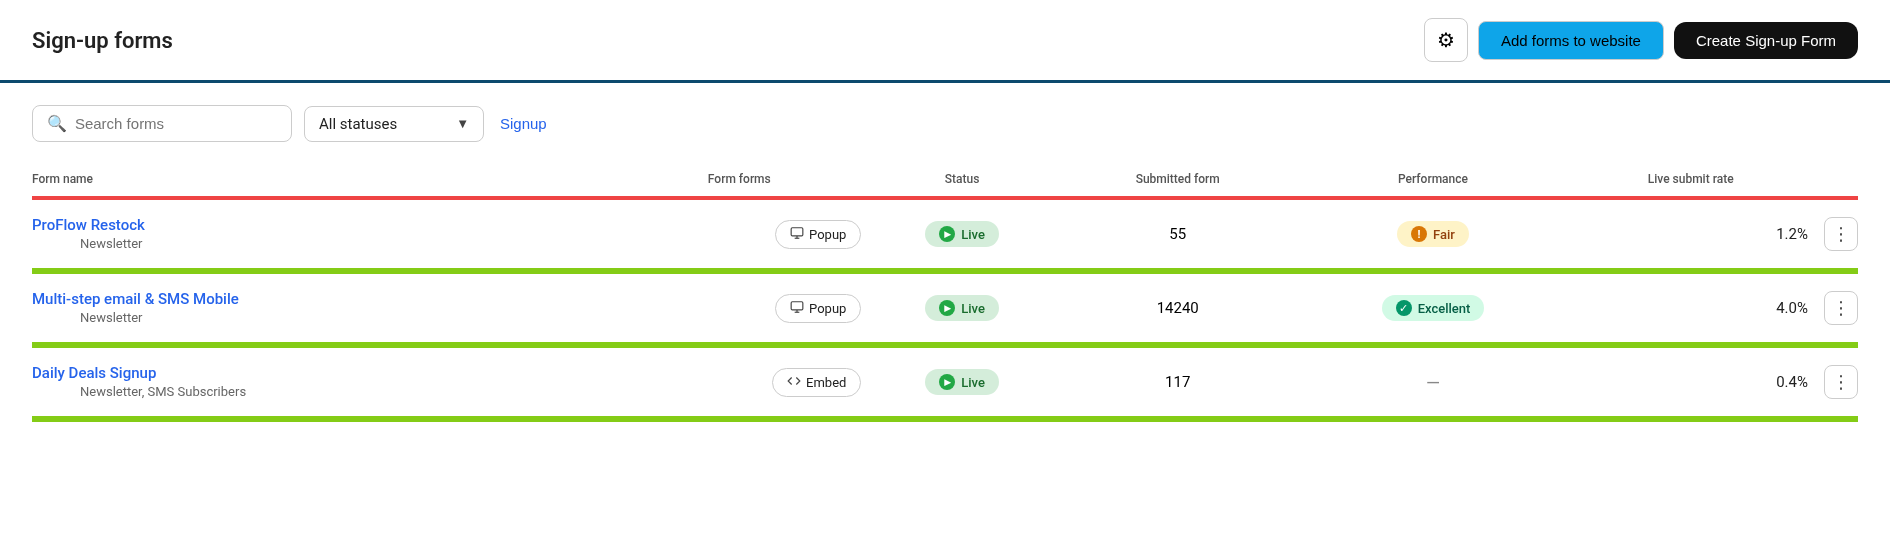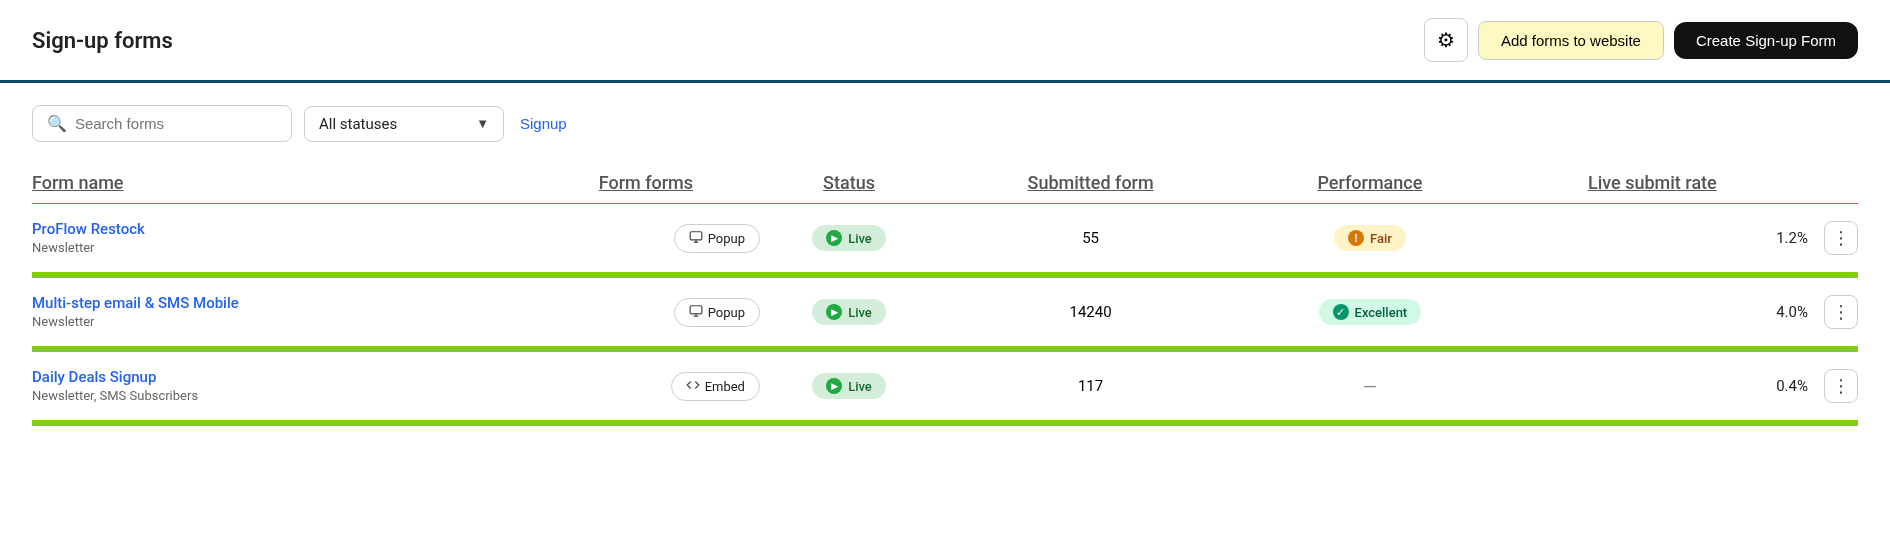--- a/index.html
+++ b/index.html
@@ -33,21 +33,21 @@
       width: 44px;
       height: 44px;
       display: flex;
       align-items: center;
       justify-content: center;
       cursor: pointer;
       font-size: 20px;
     }
     .btn-add-forms {
       border: 1.5px solid #ccc;
-      background: #fef9c3;
+      background: #0ea5e9;
       border-radius: 8px;
       padding: 10px 22px;
       font-size: 15px;
       cursor: pointer;
       white-space: nowrap;
     }
     .btn-create {
       background: #111;
       color: #fff;
       border: none;
@@ -88,21 +88,21 @@
     }
     .status-select-wrapper {
       display: flex;
       align-items: center;
       border: 1.5px solid #ccc;
       border-radius: 8px;
       padding: 8px 14px;
       gap: 8px;
       background: #fff;
       cursor: pointer;
-      width: 200px;
+      width: 180px;
       justify-content: space-between;
     }
     .status-select-label {
       font-size: 15px;
       color: #222;
     }
     .chevron-icon {
       color: #444;
       font-size: 13px;
     }
@@ -116,26 +116,25 @@
     }
     .table-section {
       padding: 10px 32px 0 32px;
     }
     .table {
       width: 100%;
       border-collapse: collapse;
     }
     .table th {
       text-align: left;
-      font-size: 18px;
+      font-size: 12px;
       font-weight: 500;
       color: #555;
       padding: 10px 0 10px 0;
-      border-bottom: 1px solid #ef4444;
-      text-decoration: underline;
+      border-bottom: 4px solid #ef4444;
     }
     .table th:not(:first-child) {
       text-align: center;
     }
     .table th:last-child {
       text-align: right;
     }
     .table td {
       padding: 16px 0;
       border-bottom: 6px solid #84cc16;
@@ -145,20 +144,21 @@
       color: #2563eb;
       font-size: 15px;
       font-weight: 500;
       text-decoration: none;
       display: block;
     }
     .form-sub {
       color: #666;
       font-size: 13px;
       margin-top: 2px;
+      margin-left: 48px;
     }
     .td-type { text-align: right; }
     .td-status { text-align: center; }
     .td-submitted { text-align: center; color: #000000; }
     .td-performance { text-align: center; }
     .td-submitrate { text-align: right; padding-right: 12px; color: #222; }
     .td-actions { text-align: right; width: 50px; }
     .badge-type {
       display: inline-flex;
       align-items: center;

